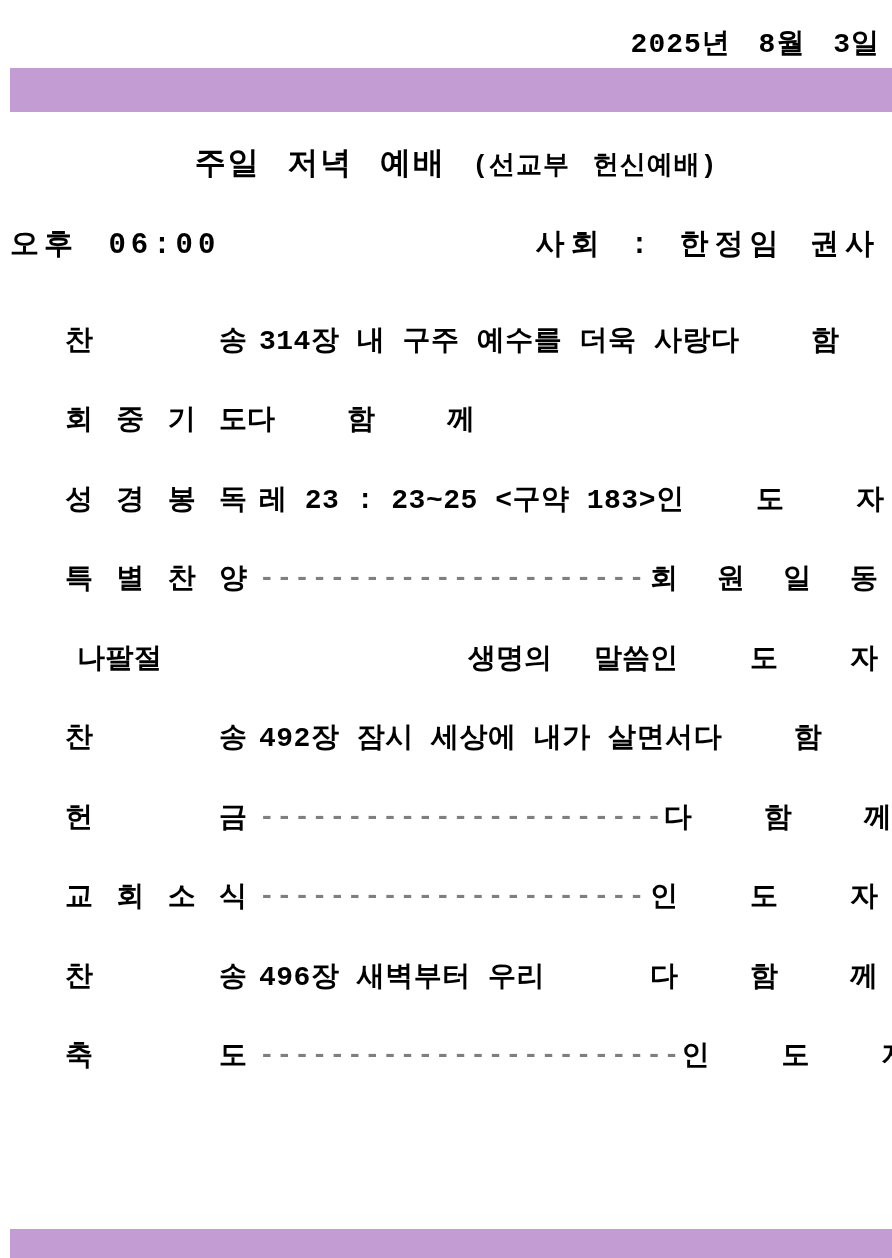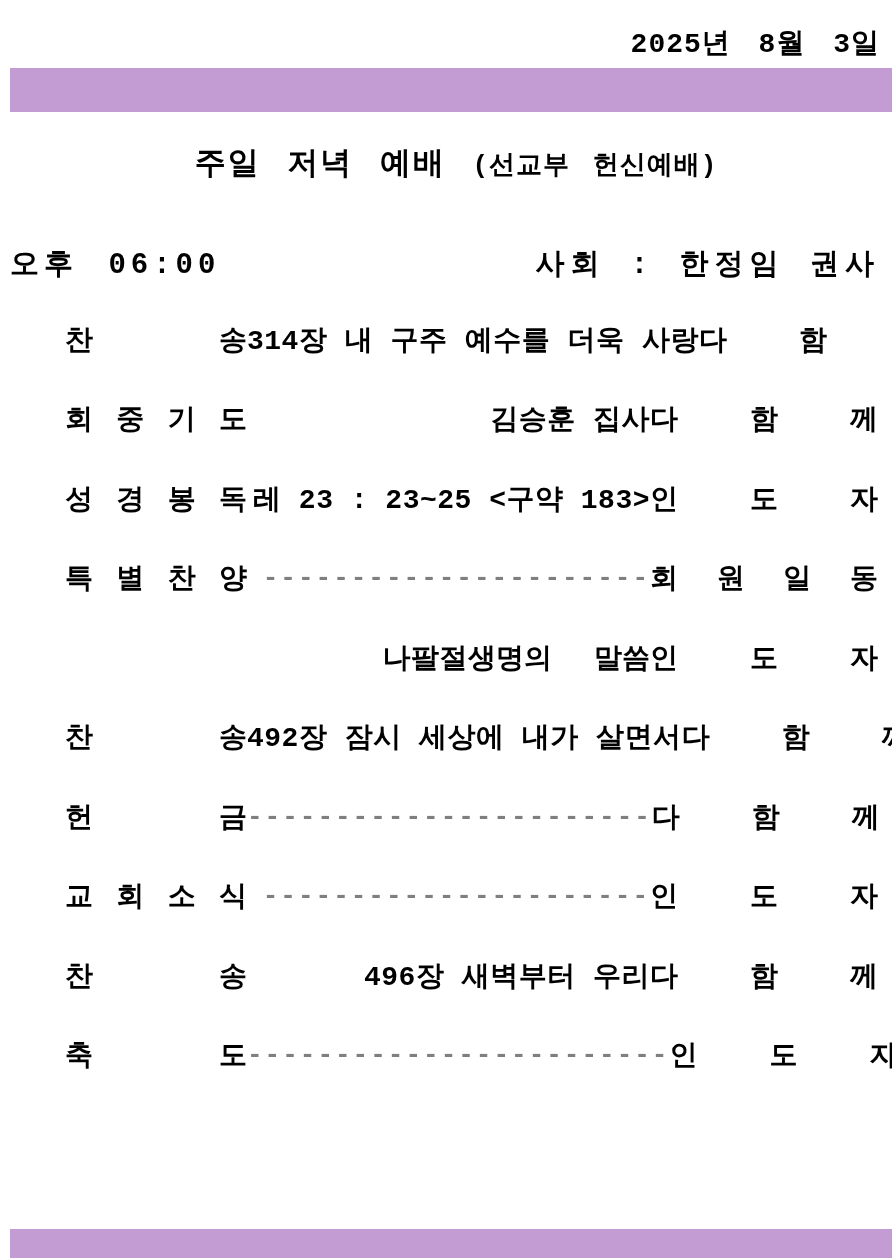--- a/index.html
+++ b/index.html
@@ -26,35 +26,36 @@
     position:absolute;top:142px;left:10px;width:100%;
     text-align:center;font-size:31px;letter-spacing:2px;word-spacing:6px;
   }
   .title .sub{font-size:26px;letter-spacing:1px;}
   .info{
     position:absolute;top:224px;left:10px;right:12px;
     display:flex;justify-content:space-between;align-items:baseline;
     font-size:29px;
   }
   .info .time{letter-spacing:5px;word-spacing:8px;}
-  .info .mc{letter-spacing:6px;word-spacing:2px;margin-top:20px;}
+  .info .mc{letter-spacing:6px;word-spacing:2px;}
   .rows{position:absolute;top:300px;left:0;right:0;}
   .row{
     display:flex;align-items:center;
     height:79.5px;
     padding-left:65px;padding-right:14px;
     font-size:28px;
   }
   .cell.label{
     width:182px;flex:0 0 182px;
     display:flex;justify-content:space-between;
   }
   .cell.content{
-    flex:1;text-align:right;letter-spacing:0.5px;
+    flex:1;text-align:left;letter-spacing:0.5px;
     white-space:nowrap;
+    margin-left:12px;
   }
   .cell.content.dash{
     color:#7f7f7f;letter-spacing:2px;font-size:26px;
   }
   .cell.attendee{
     width:228px;flex:0 0 228px;
     display:flex;justify-content:space-between;
   }
 </style>
 </head>
@@ -84,21 +85,20 @@
           <span>께</span>
         </div>
       </div>
       <div class="row">
         <div class="cell label">
           <span>회</span>
           <span>중</span>
           <span>기</span>
           <span>도</span>
         </div>
-        <div class="cell content">김승훈 집사</div>
         <div class="cell attendee">
           <span>다</span>
           <span>함</span>
           <span>께</span>
         </div>
       </div>
       <div class="row">
         <div class="cell label">
           <span>성</span>
           <span>경</span>

